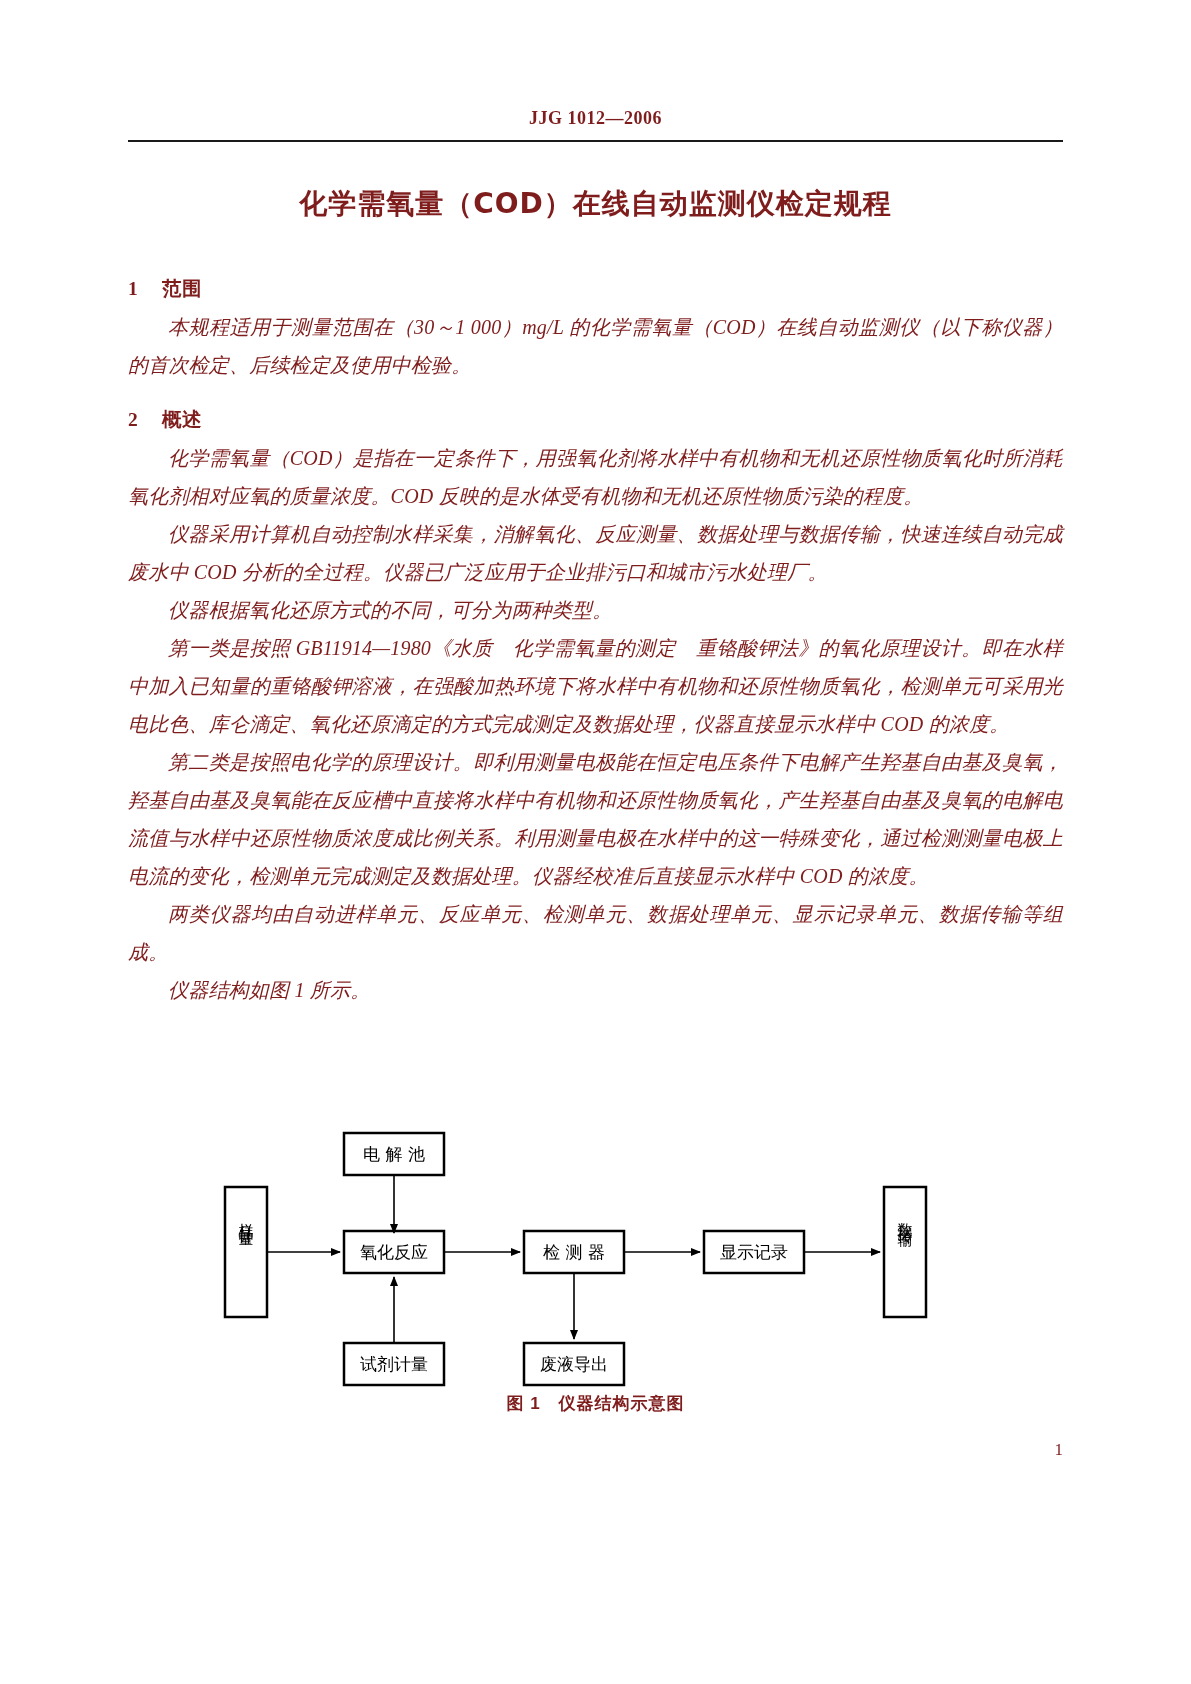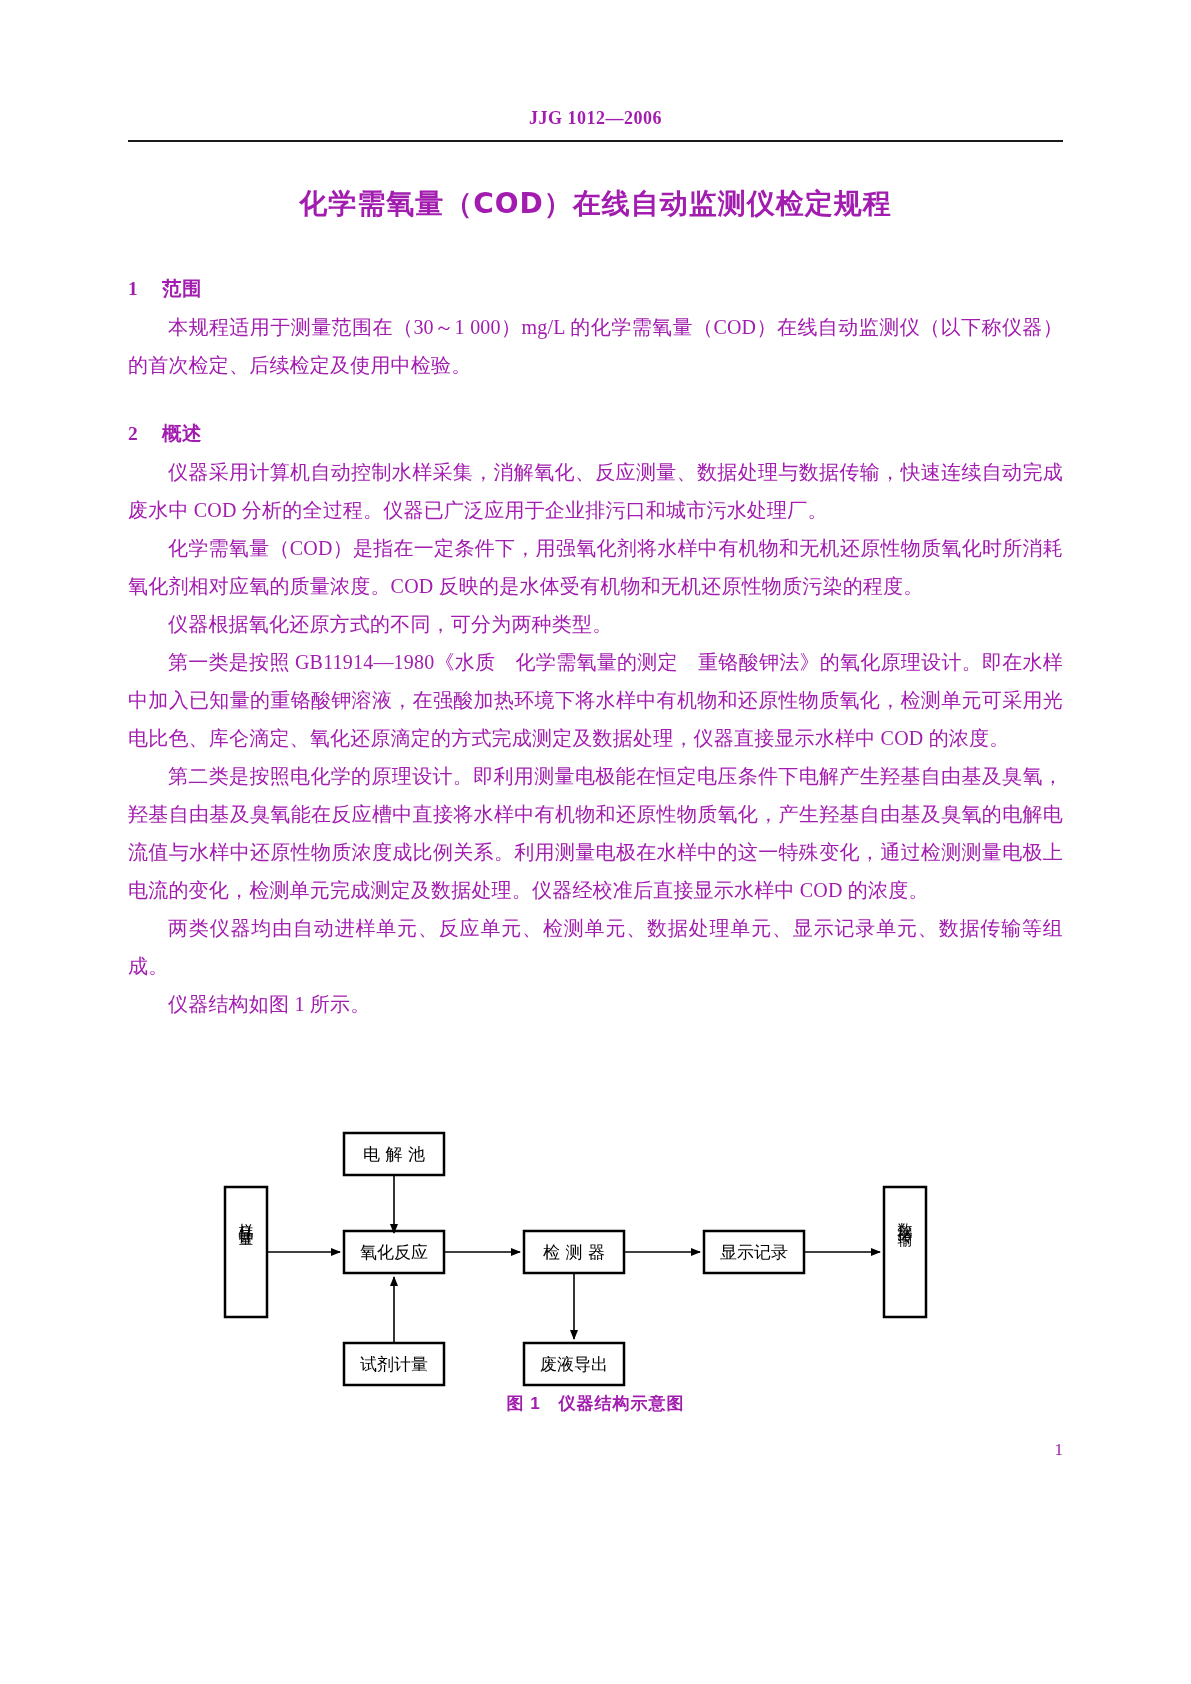--- a/index.html
+++ b/index.html
@@ -7,21 +7,21 @@
     padding: 0;
     background: #ffffff;
   }
   .page {
     position: relative;
     width: 1191px;
     height: 1684px;
     background: #ffffff;
     margin: 0 auto;
     font-family: "Liberation Serif", "DejaVu Serif", serif;
-    color: #a21caf;
+    color: #7f1d1d;
     overflow: hidden;
   }
 
   
   .runhead {
     position: absolute;
     top: 108px;
     left: 128px;
     width: 935px;
     text-align: center;
@@ -65,30 +65,31 @@
     margin: 0 0 6px 0;
     letter-spacing: 0.5px;
     font-family: "DejaVu Sans", "Liberation Sans", sans-serif;
   }
   .sec-head .num {
     display: inline-block;
     width: 34px;
     font-family: "Liberation Serif", "DejaVu Serif", serif;
   }
   .sec-1 { margin-top: 0; }
-  .sec-2 { margin-top: 36px; }
+  .sec-2 { margin-top: 22px; }
 
   p.para {
     margin: 0;
     font-size: 20px;
     line-height: 38px;
     text-indent: 2em;
     text-align: justify;
     text-justify: inter-ideograph;
     letter-spacing: 0.2px;
+    font-style: italic;
   }
   .gap-after-sec { margin-top: 10px; }
 
   
   .figure-wrap {
     position: absolute;
     left: 112px;
     top: 1125px;
     width: 935px;
     height: 300px;
@@ -134,22 +135,22 @@
   <div class="body-col">
 
     <div class="sec-head sec-1">
       <span class="num">1</span><span>范围</span>
     </div>
     <p class="para gap-after-sec">本规程适用于测量范围在（30～1 000）mg/L 的化学需氧量（COD）在线自动监测仪（以下称仪器）的首次检定、后续检定及使用中检验。</p>
 
     <div class="sec-head sec-2">
       <span class="num">2</span><span>概述</span>
     </div>
+    <p class="para gap-after-sec">化学需氧量（COD）是指在一定条件下，用强氧化剂将水样中有机物和无机还原性物质氧化时所消耗氧化剂相对应氧的质量浓度。COD 反映的是水体受有机物和无机还原性物质污染的程度。</p>
     <p class="para">仪器采用计算机自动控制水样采集，消解氧化、反应测量、数据处理与数据传输，快速连续自动完成废水中 COD 分析的全过程。仪器已广泛应用于企业排污口和城市污水处理厂。</p>
-    <p class="para gap-after-sec">化学需氧量（COD）是指在一定条件下，用强氧化剂将水样中有机物和无机还原性物质氧化时所消耗氧化剂相对应氧的质量浓度。COD 反映的是水体受有机物和无机还原性物质污染的程度。</p>
     <p class="para">仪器根据氧化还原方式的不同，可分为两种类型。</p>
     <p class="para">第一类是按照 GB11914—1980《水质　化学需氧量的测定　重铬酸钾法》的氧化原理设计。即在水样中加入已知量的重铬酸钾溶液，在强酸加热环境下将水样中有机物和还原性物质氧化，检测单元可采用光电比色、库仑滴定、氧化还原滴定的方式完成测定及数据处理，仪器直接显示水样中 COD 的浓度。</p>
     <p class="para">第二类是按照电化学的原理设计。即利用测量电极能在恒定电压条件下电解产生羟基自由基及臭氧，羟基自由基及臭氧能在反应槽中直接将水样中有机物和还原性物质氧化，产生羟基自由基及臭氧的电解电流值与水样中还原性物质浓度成比例关系。利用测量电极在水样中的这一特殊变化，通过检测测量电极上电流的变化，检测单元完成测定及数据处理。仪器经校准后直接显示水样中 COD 的浓度。</p>
     <p class="para">两类仪器均由自动进样单元、反应单元、检测单元、数据处理单元、显示记录单元、数据传输等组成。</p>
     <p class="para">仪器结构如图 1 所示。</p>
   </div>
 
   <div class="figure-wrap">
     <svg width="935" height="300" viewBox="0 0 935 300">
       <defs>

